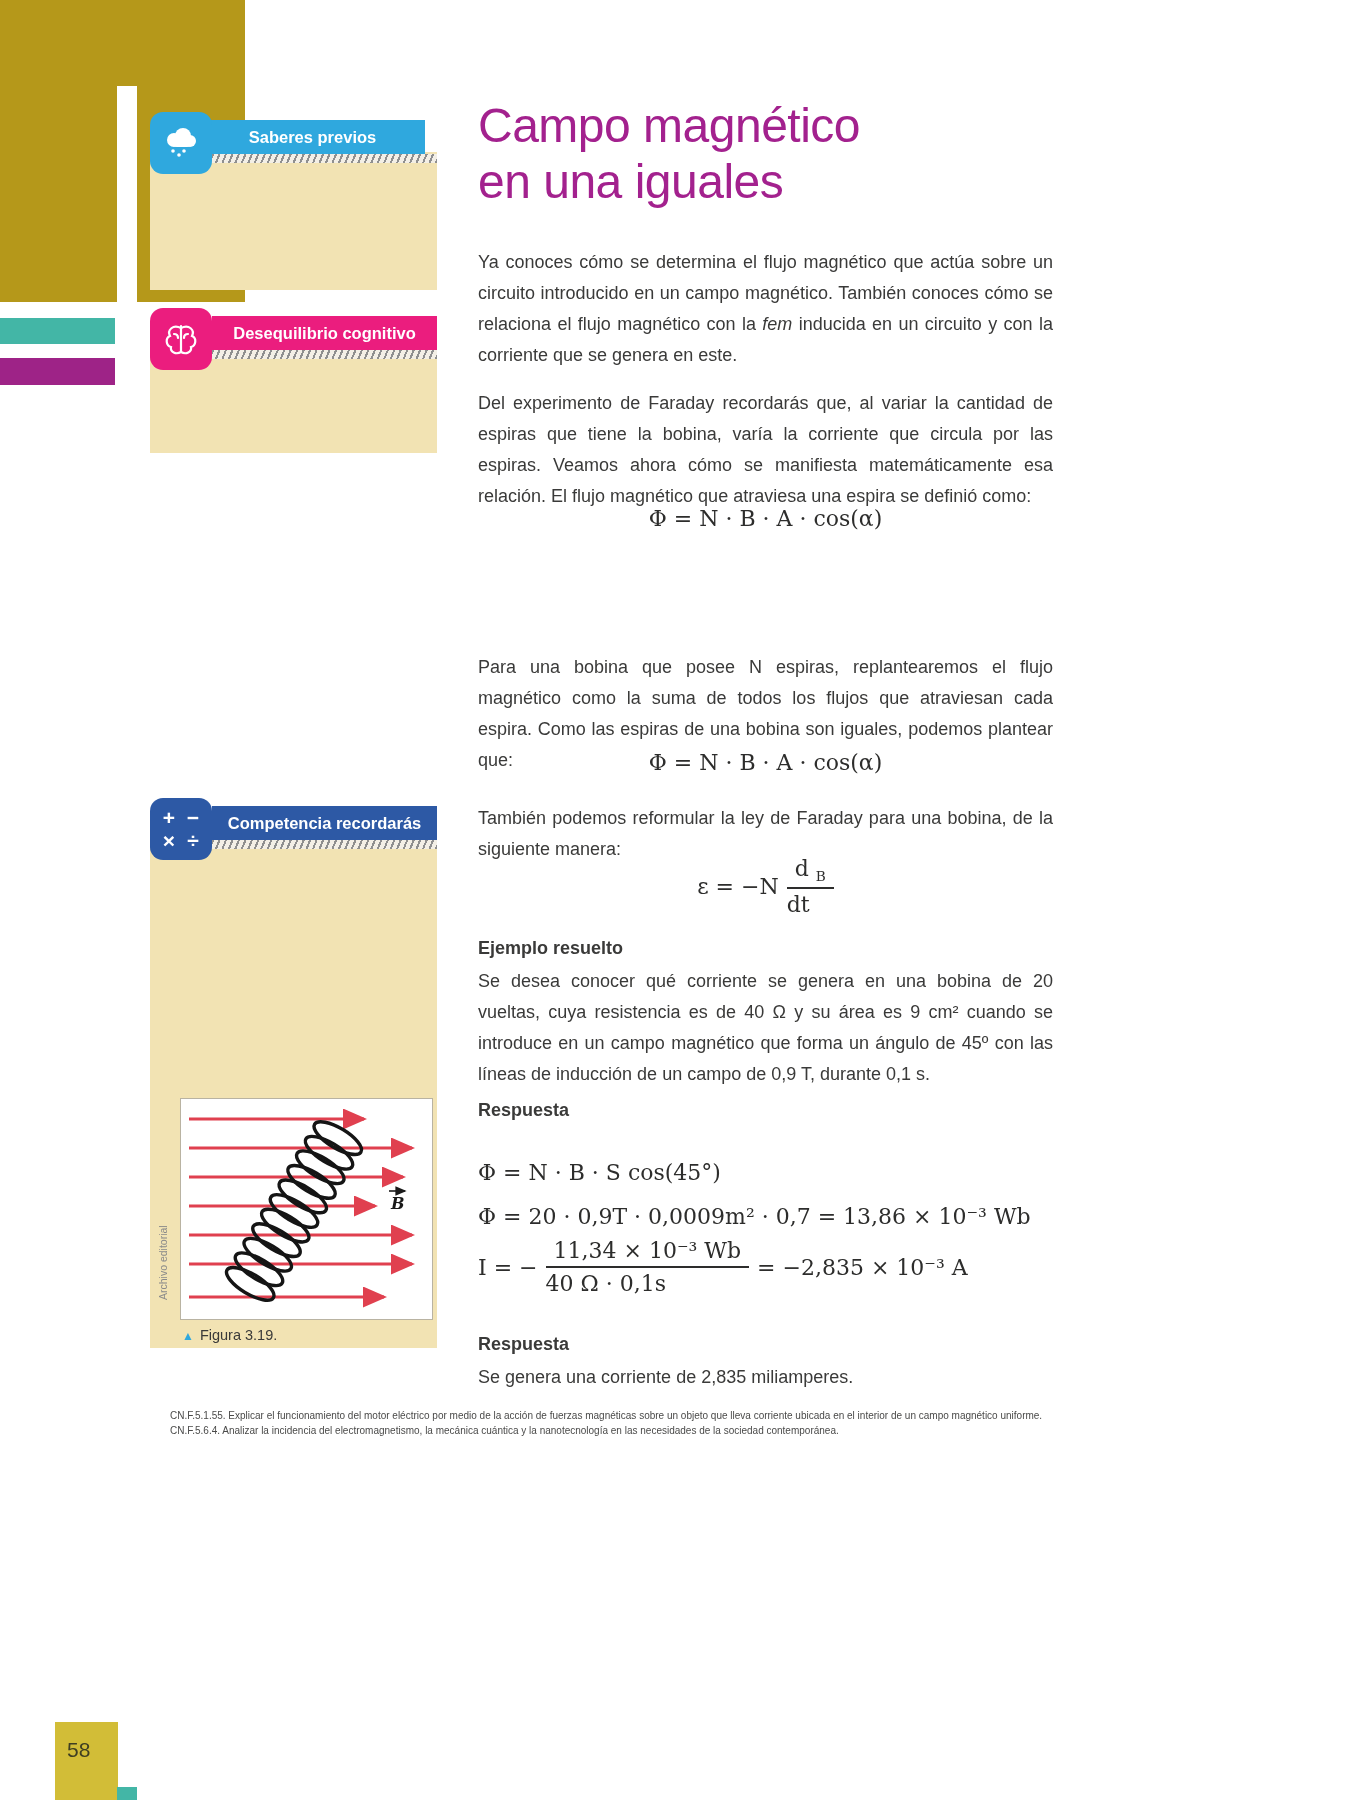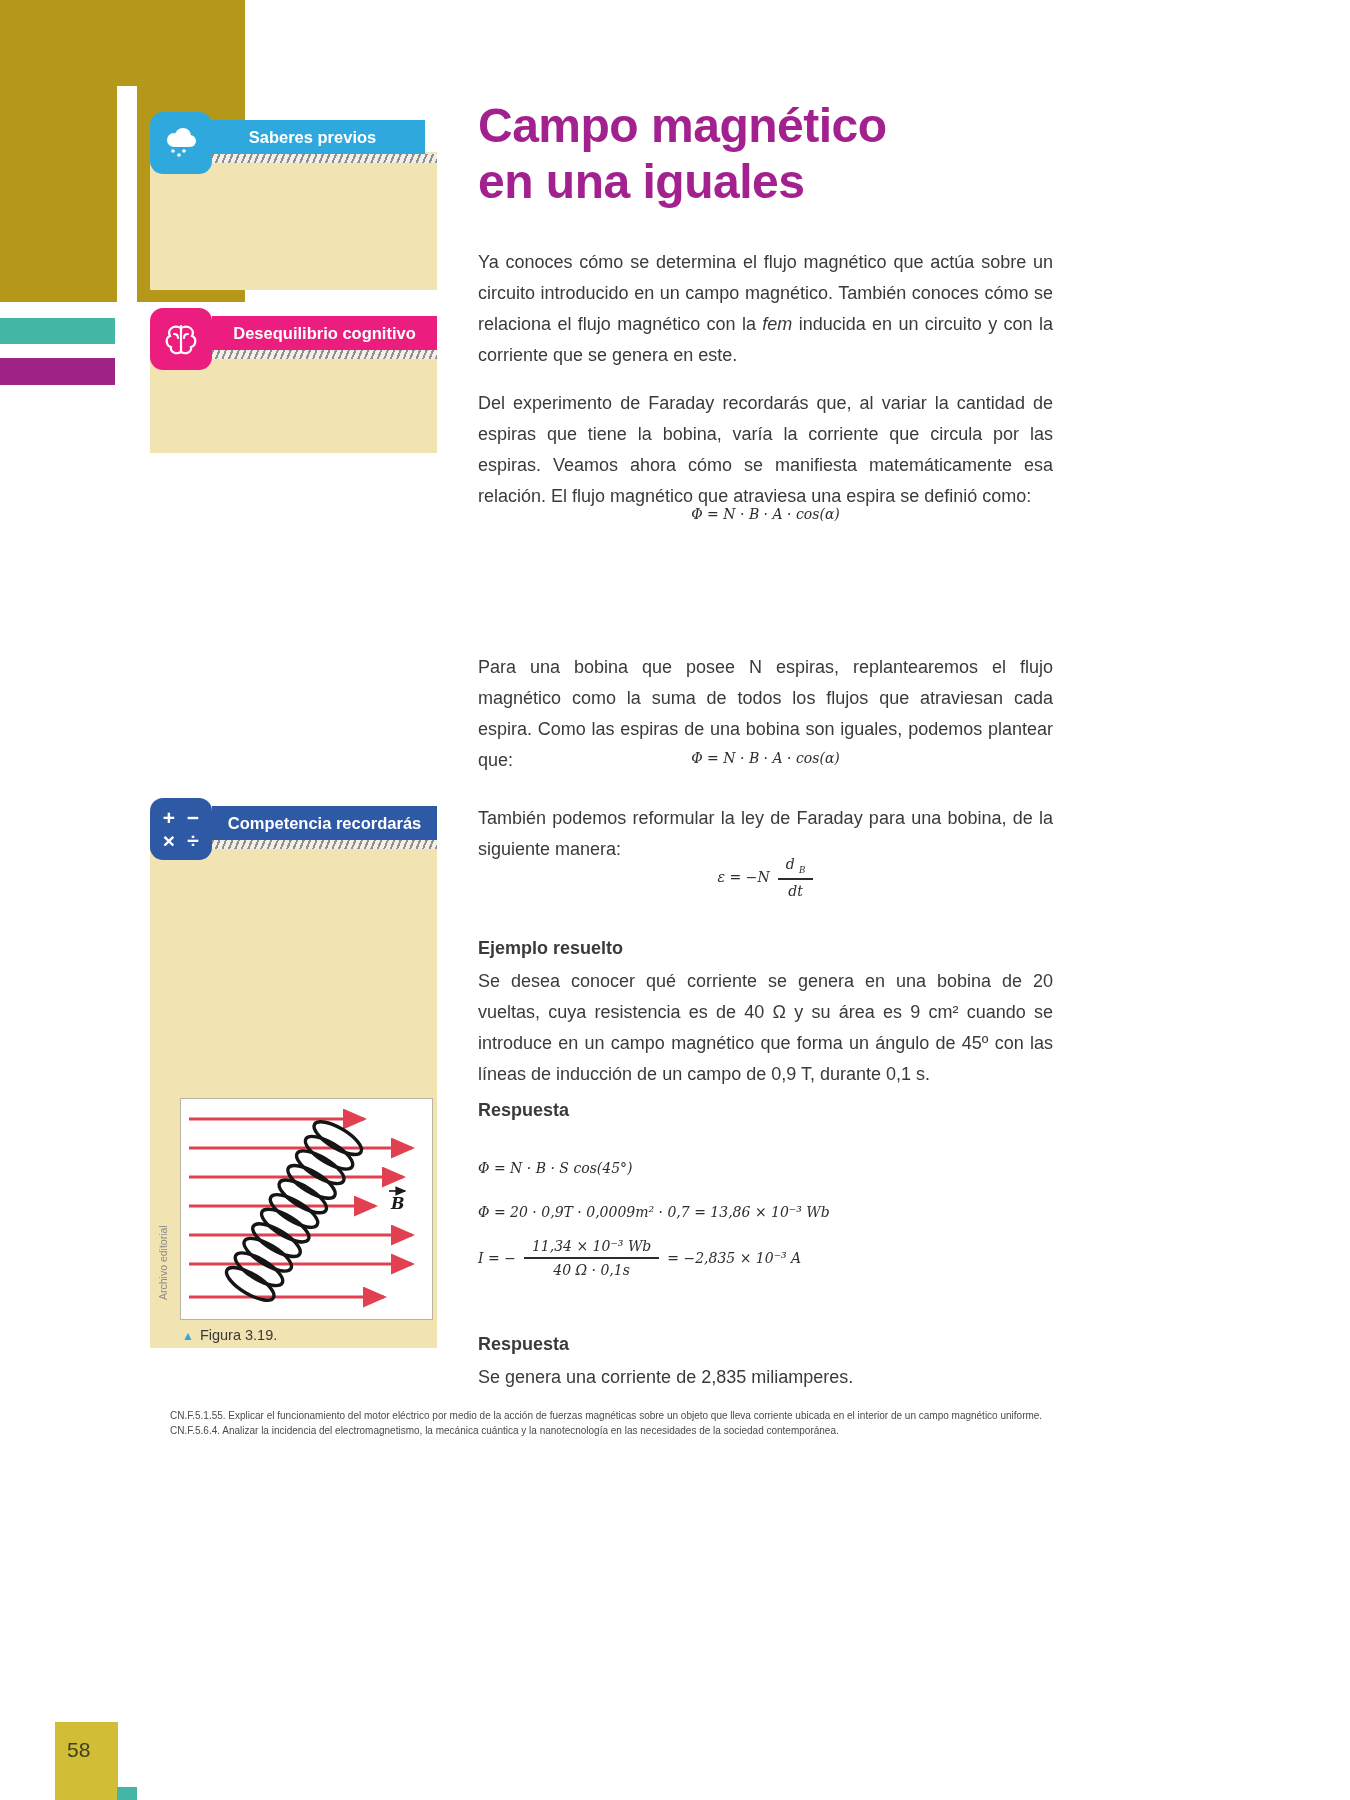--- a/index.html
+++ b/index.html
@@ -47,29 +47,29 @@
   .comp-p1{left:180px;top:853px;width:250px}
   .comp-p2{left:180px;top:962px;width:250px}
   .ops{display:grid;grid-template-columns:18px 18px;gap:0 6px;color:#fff;font-weight:bold;font-size:21px;text-align:center;line-height:23px}
 
   .figure-box{left:180px;top:1098px;width:253px;height:222px;background:#fff;border:1px solid #b9b3a2;z-index:2}
   .figure-caption{left:182px;top:1327px;font-size:14.5px;color:#3a3a39;z-index:2}
   .figure-caption .tri{color:#2fa8de;font-size:12px;margin-right:6px}
   .credit{left:157px;top:1300px;transform:rotate(-90deg);transform-origin:0 0;font-size:10.5px;color:#8a8a8a;white-space:nowrap;z-index:2}
 
   
-  .main-title{left:478px;top:98px;width:600px;font-size:48px;line-height:56px;font-weight:bold;color:#a3218e;letter-spacing:-0.5px}
+  .main-title{left:478px;top:98px;width:600px;font-size:48px;line-height:56px;font-weight:normal;color:#a3218e;letter-spacing:-0.5px}
   .mtext{left:478px;width:575px;font-size:18px;line-height:31px;text-align:justify;color:#3a3a39}
   .mhead{left:478px;width:575px;font-size:18px;font-weight:bold;color:#3a3a39}
   .p1{top:247px}.p2{top:388px}.p3{top:556px}.p4{top:652px}.p5{top:803px}
-  .formula{font-family:"DejaVu Serif","Liberation Serif",serif;font-style:italic;font-size:14px;color:#2d2d2c}
+  .formula{font-family:"DejaVu Serif","Liberation Serif",serif;font-size:22px;color:#2d2d2c}
   .centered{left:478px;width:575px;text-align:center}
   .f1{top:506px}.f2{top:750px}
   .faraday{top:856px;display:flex;align-items:center;justify-content:center;gap:8px}
-  .frac{display:inline-block;vertical-align:middle;text-align:center}
+  .frac{display:inline-block;vertical-align:middle;text-align:left}
   .frac .num{display:block;padding:0 8px 3px;border-bottom:2px solid #2d2d2c}
   .frac .den{display:block;padding-top:3px}
   sub{font-size:0.62em}
   .ej-head{top:938px}
   .ej-body{top:966px}
   .r1-head{top:1100px}
   .r1-intro{top:1128px;font-size:18px}
   .rf{left:478px;width:575px;text-align:left}
   .rf1{top:1160px}
   .rf2{top:1204px}

